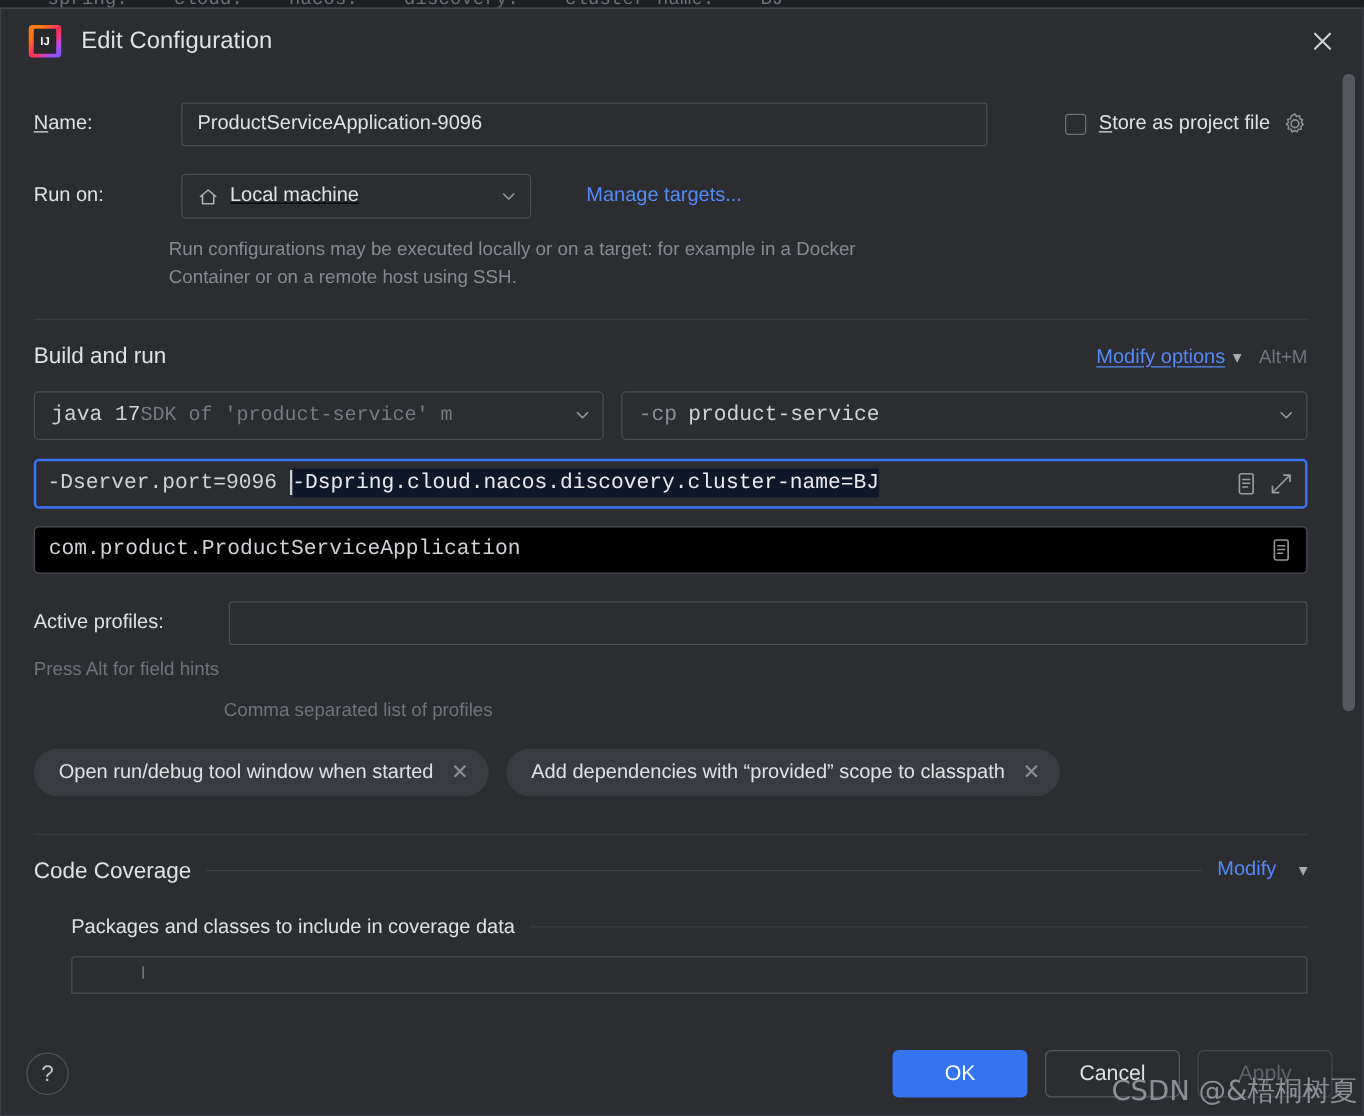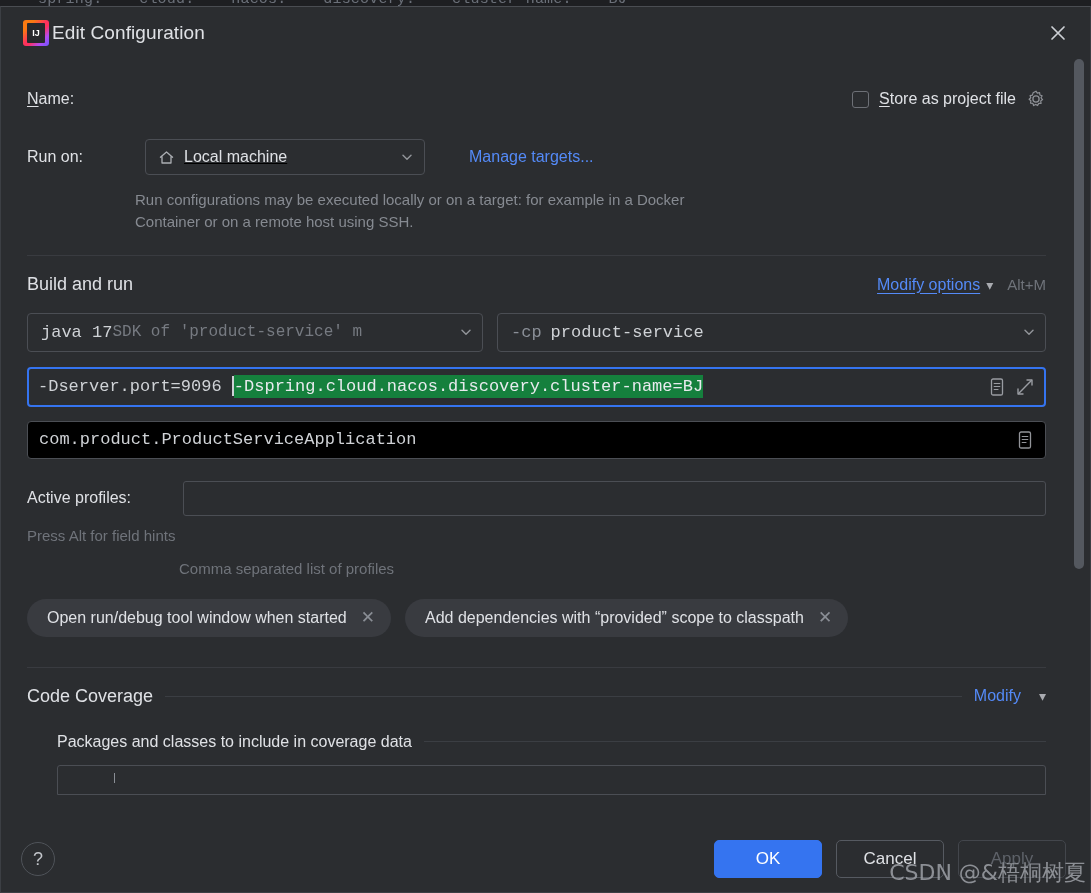--- a/index.html
+++ b/index.html
@@ -70,21 +70,21 @@
     background: #27282c;
     color: #ffffff;
     font-family: "Liberation Sans", sans-serif;
     font-size: 9px;
     font-weight: bold;
     line-height: 20px;
     text-align: center;
     border-radius: 1px;
   }
   #dialog-title {
-    margin-left: 3px;
+    margin-left: 16px;
     font-size: 19px;
     color: #dfe1e5;
     letter-spacing: 0.1px;
   }
   #close-button {
     position: absolute;
     right: 14px; top: 50%;
     transform: translateY(-50%);
     width: 36px; height: 36px;
     display: flex; align-items: center; justify-content: center;
@@ -262,21 +262,21 @@
     white-space: pre;
   }
   .vm-caret {
     display: inline-block;
     width: 2px; height: 20px;
     background: #ced0d6;
     vertical-align: middle;
     margin: 0 0 2px 0;
   }
   .vm-selected {
-    background: #15803d;
+    background: #0f172a;
     color: #e8eaee;
     font-family: "Liberation Mono", monospace;
     font-size: 17px;
     white-space: pre;
     padding: 2px 0;
   }
   .field-ic {
     width: 22px; height: 22px;
     margin-left: 6px;
     flex: 0 0 22px;
@@ -458,20 +458,21 @@
         <path d="M4 4 L16 16 M16 4 L4 16" stroke="#cdd0d5" stroke-width="1.7" stroke-linecap="round" fill="none"></path>
       </svg>
     </div>
   </div>
 
   <div id="scroll-area">
     <div id="content">
 
       <div class="row" id="name-row">
         <div class="field-label" id="name-label"><span class="mnemonic">N</span><span>ame:</span></div>
+        <input id="name-input" type="text" value="ProductServiceApplication-9096" style="">
         <div id="store-wrap">
           <div class="checkbox"></div>
           <div id="store-label"><span class="mnemonic">S</span><span>tore as project file</span></div>
           <svg id="gear-icon" viewBox="0 0 20 20">
             <circle cx="10" cy="10" r="3.1" fill="none" stroke="#a9acb2" stroke-width="1.3"></circle>
             <path d="M10 2.2 L11.3 4.2 L13.6 3.6 L13.9 6 L16.1 6.8 L15 8.9 L16.6 10.6 L14.7 12 L15.1 14.4 L12.7 14.4 L11.6 16.5 L9.6 15.4 L7.6 16.6 L6.9 14.3 L4.5 14.1 L4.9 11.8 L3.1 10.3 L4.8 8.8 L4.1 6.6 L6.4 6.1 L7.1 3.8 Z" fill="none" stroke="#a9acb2" stroke-width="1.2" stroke-linejoin="round"></path>
           </svg>
         </div>
       </div>
 

